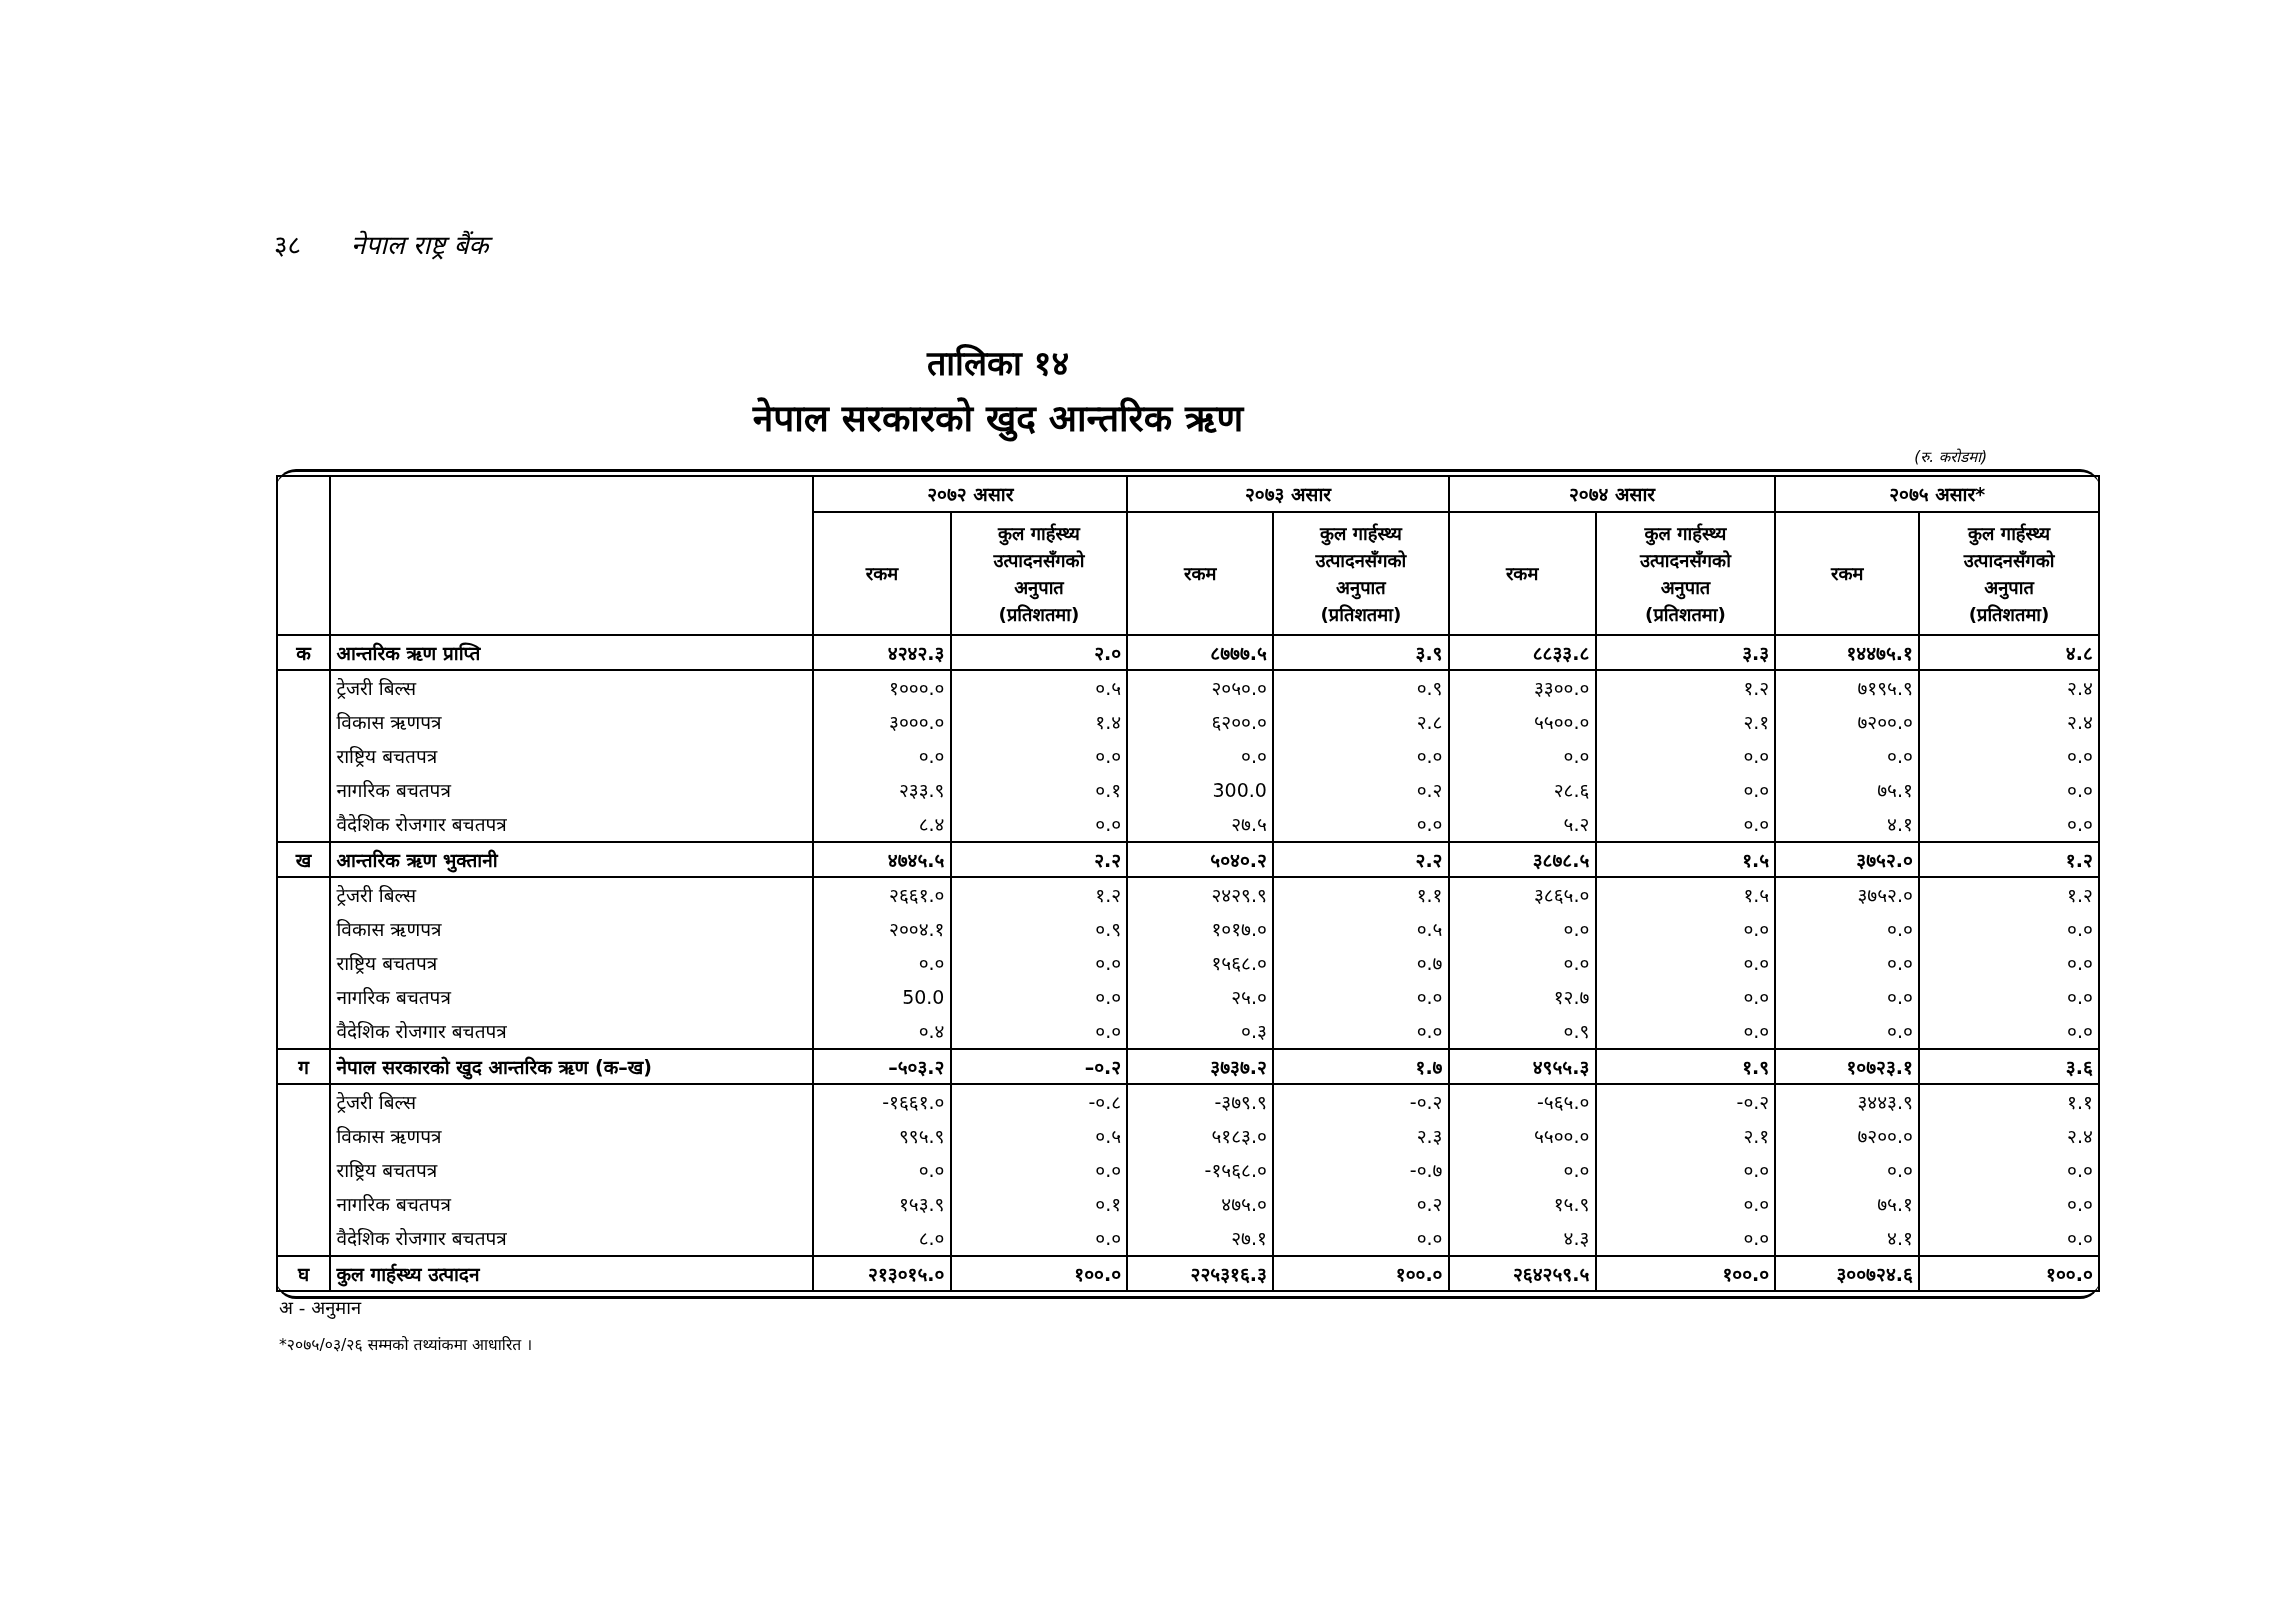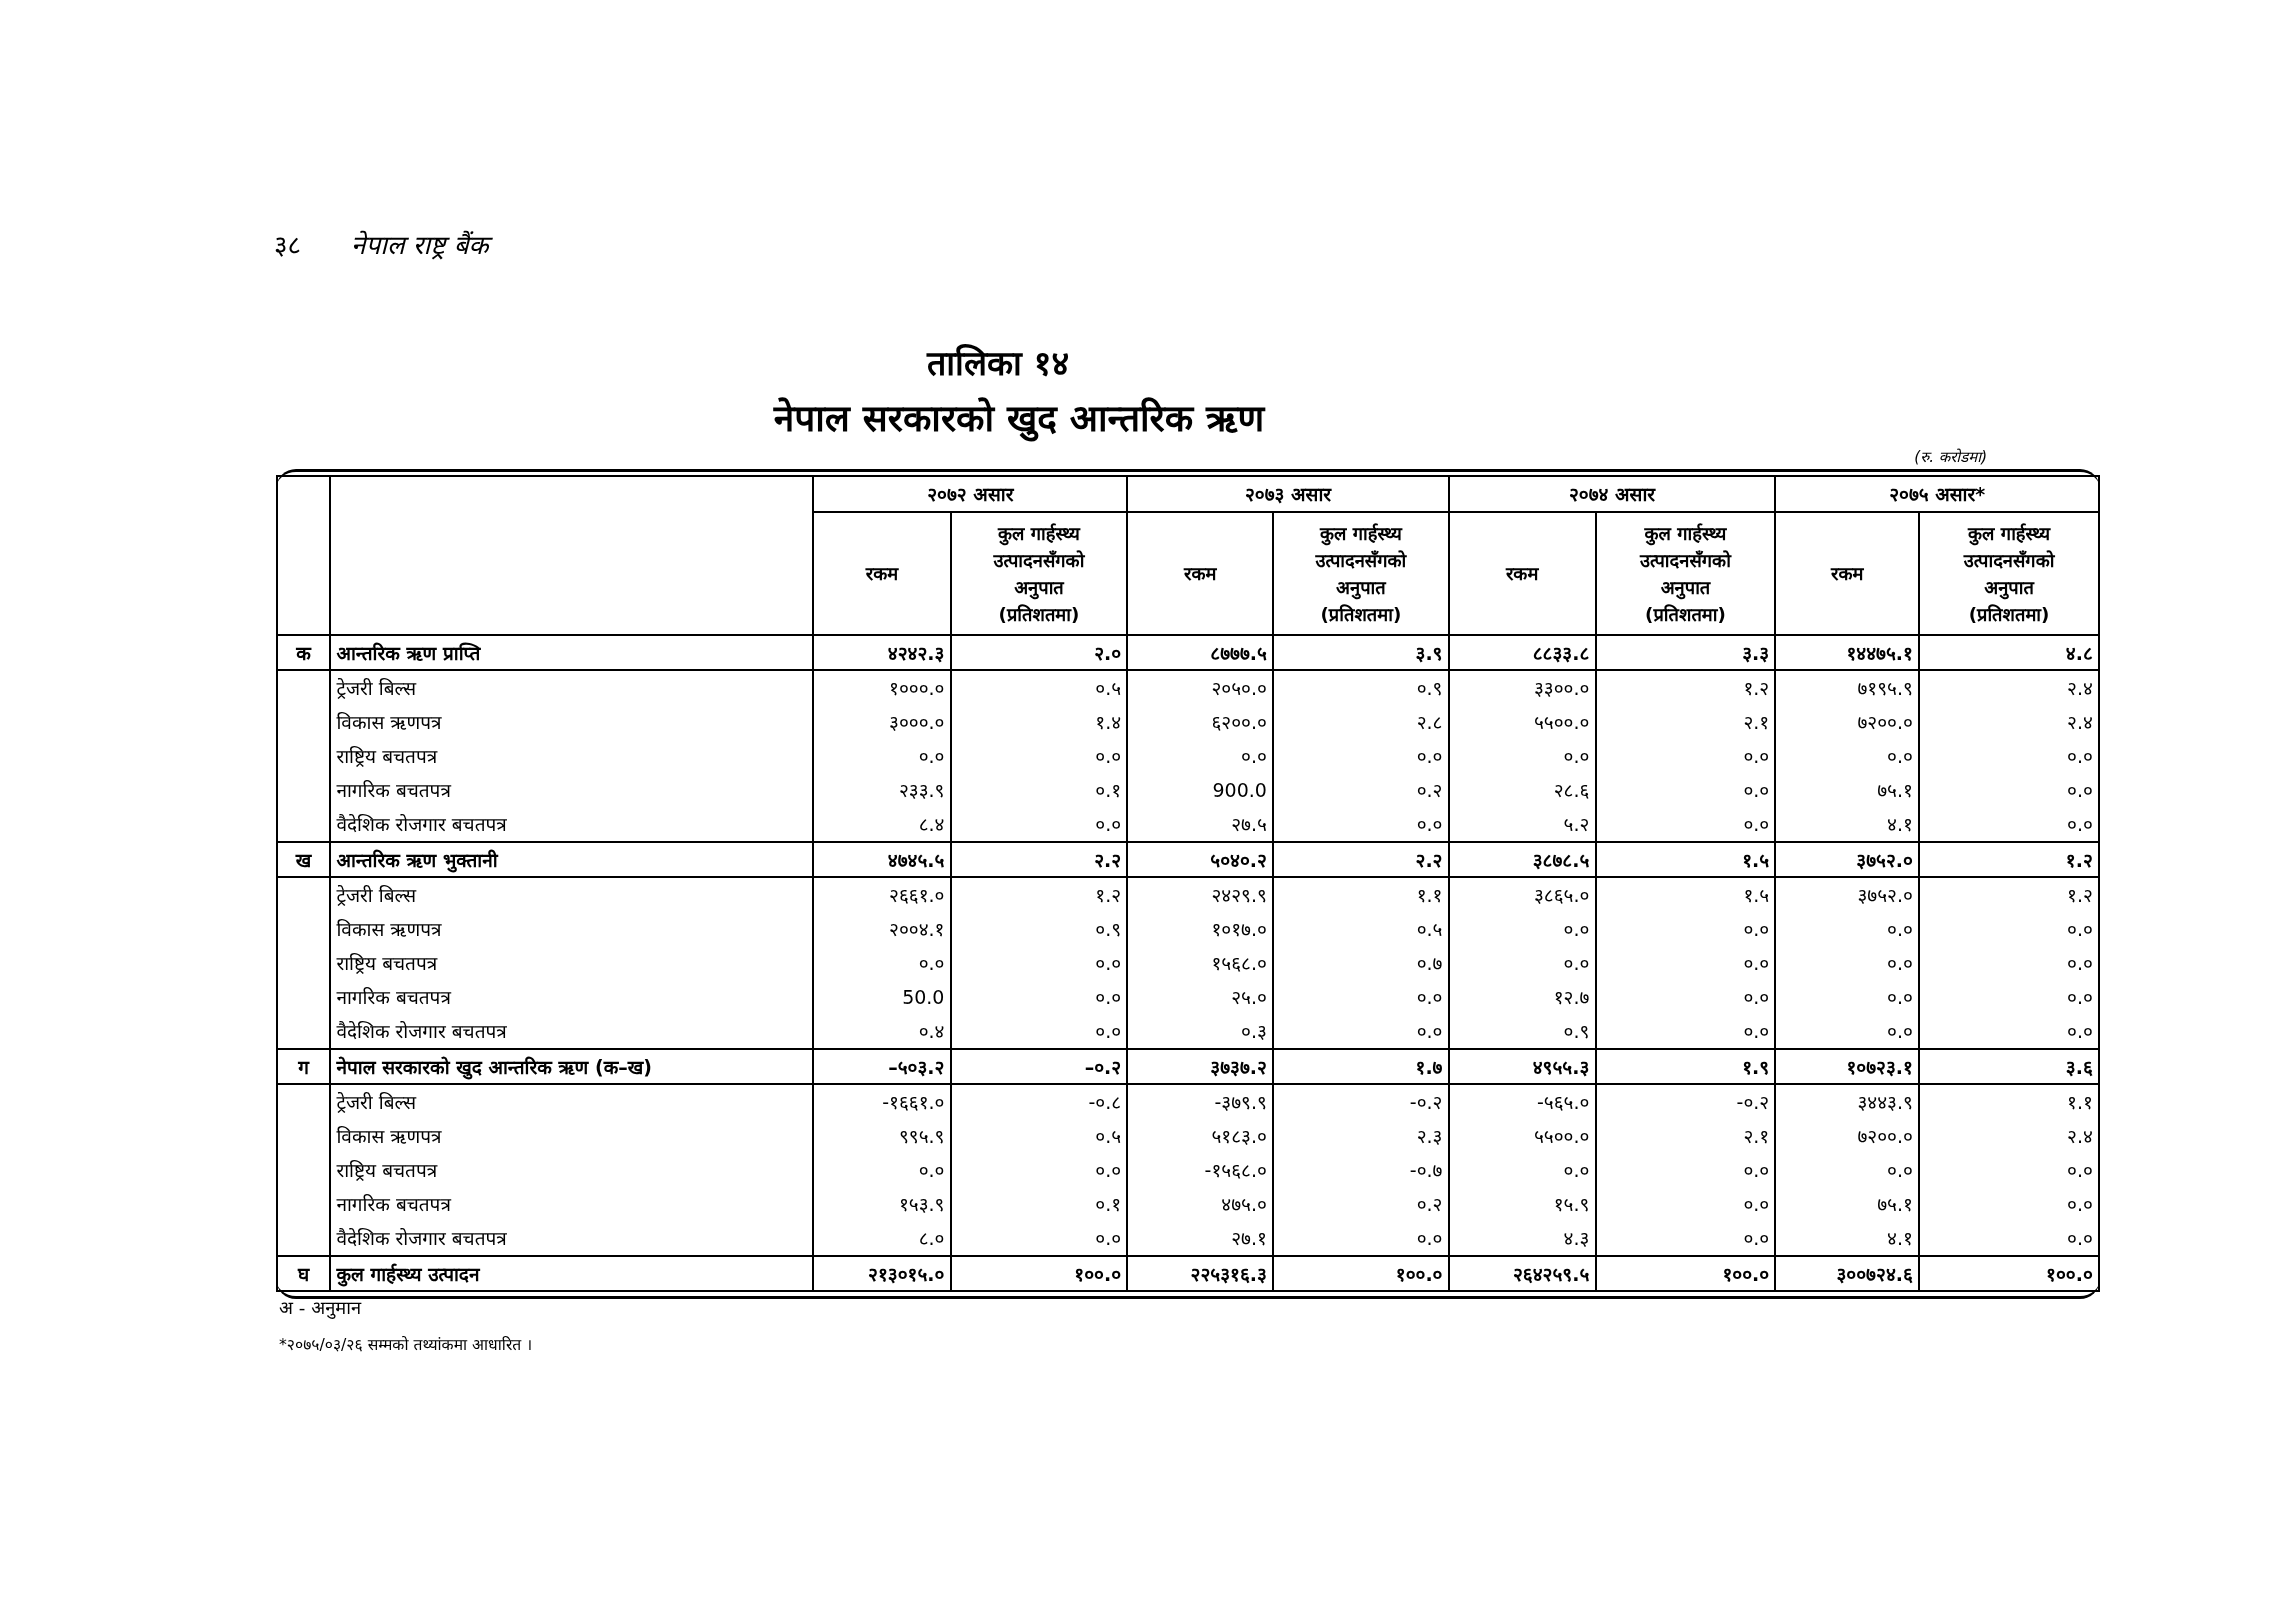--- a/index.html
+++ b/index.html
@@ -8,21 +8,21 @@
     font-family: "DejaVu Sans", "Liberation Sans", sans-serif; color: #000;
   }
   .running-header {
     position: absolute; left: 274px; top: 226px; font-size: 26px;
     display: flex; align-items: baseline;
   }
   .running-header .page-no { width: 77px; }
   .running-header .pub { font-style: italic; }
   .title-block { position: absolute; left: 0; width: 1996px; text-align: center; font-weight: bold; }
   .title-1 { top: 339px; font-size: 34px; }
-  .title-2 { top: 391px; font-size: 37px; padding-left: 21px; }
+  .title-2 { top: 391px; font-size: 37px; }
   .unit-note {
     position: absolute; right: 308px; top: 446px; font-size: 15px; font-style: italic;
   }
   .table-wrap {
     position: absolute; left: 276px; top: 469px; width: 1824px;
     border-top: 3.3px solid #000; border-bottom: 3.3px solid #000;
     padding: 3.3px 0;
     border-radius: 20px;
   }
   table.data {
@@ -157,21 +157,21 @@
           <td class="num">०.०</td>
           <td class="num">०.०</td>
           <td class="num">०.०</td>
           <td class="num">०.०</td>
         </tr>
         <tr class="item">
           <td></td>
           <td>नागरिक बचतपत्र</td>
           <td class="num">२३३.९</td>
           <td class="num">०.१</td>
-          <td class="num">900.0</td>
+          <td class="num">300.0</td>
           <td class="num">०.२</td>
           <td class="num">२८.६</td>
           <td class="num">०.०</td>
           <td class="num">७५.१</td>
           <td class="num">०.०</td>
         </tr>
         <tr class="item">
           <td></td>
           <td>वैदेशिक रोजगार बचतपत्र</td>
           <td class="num">८.४</td>

